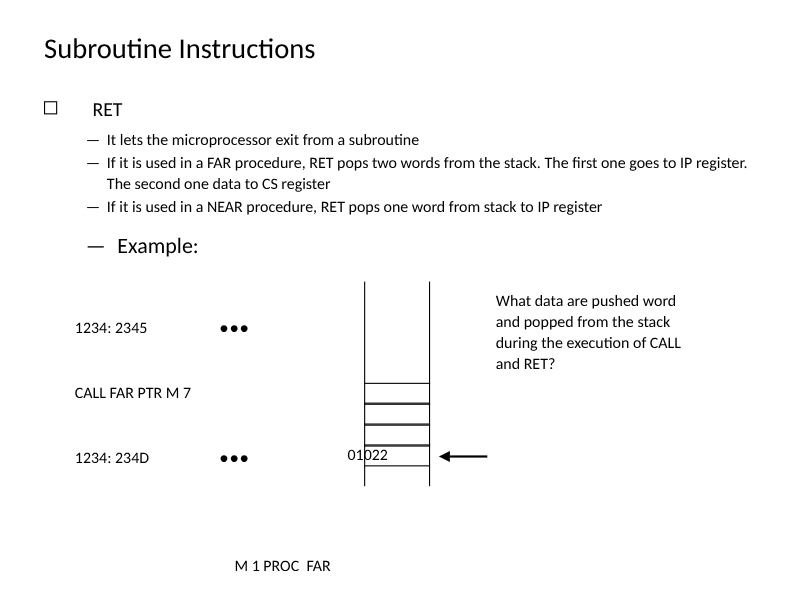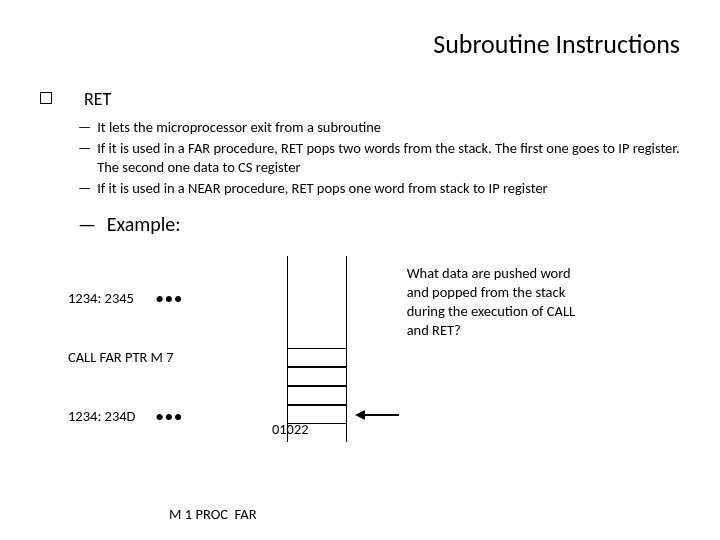--- a/index.html
+++ b/index.html
@@ -6,21 +6,21 @@
   body {
     width: 720px;
     height: 540px;
     background: #fff;
     font-family: Calibri, "Segoe UI", Arial, sans-serif;
     color: #000;
     position: relative;
     padding: 20px 40px;
   }
   .title {
-    text-align: right;
+    text-align: left;
     font-size: 26px;
     font-weight: 400;
     margin-top: 8px;
     margin-bottom: 28px;
   }
   .section-row {
     display: flex;
     align-items: flex-start;
     margin-bottom: 8px;
     gap: 20px;
@@ -59,21 +59,21 @@
     display: flex;
     margin-top: 14px;
     align-items: flex-start;
   }
   .code-block {
     margin-left: 28px;
     font-size: 14.5px;
     line-height: 1.35;
     white-space: pre;
   }
-  .code-row { display: flex; }
+  .code-row { display: flex; gap: 44px; }
   .addr { width: 88px; }
   .instr {}
   .dots { letter-spacing: 2px; font-weight: 700; }
   .stack-area {
     position: relative;
     margin-left: 30px;
     margin-top: 6px;
     width: 90px;
     height: 190px;
   }
@@ -167,21 +167,21 @@
     
     
   </div>
 
   <div class="stack-area">
     <div class="stack-frame"></div>
     <div class="stack-cell" style="top:92px;"></div>
     <div class="stack-cell" style="top:111px;"></div>
     <div class="stack-cell" style="top:130px;"></div>
     <div class="stack-cell" style="top:149px;"></div>
-    <div class="stack-label" style="top:164px;">01022</div>
+    <div class="stack-label" style="top:148px;">01022</div>
     <div class="arrow" style="left:68px; top:154px;">
       <div class="arrow-head"></div>
       <div class="arrow-line"></div>
     </div>
   </div>
 
   <div class="question">What data are pushed word and popped from the stack during the execution of CALL and RET?</div>
 
 </div>
 

